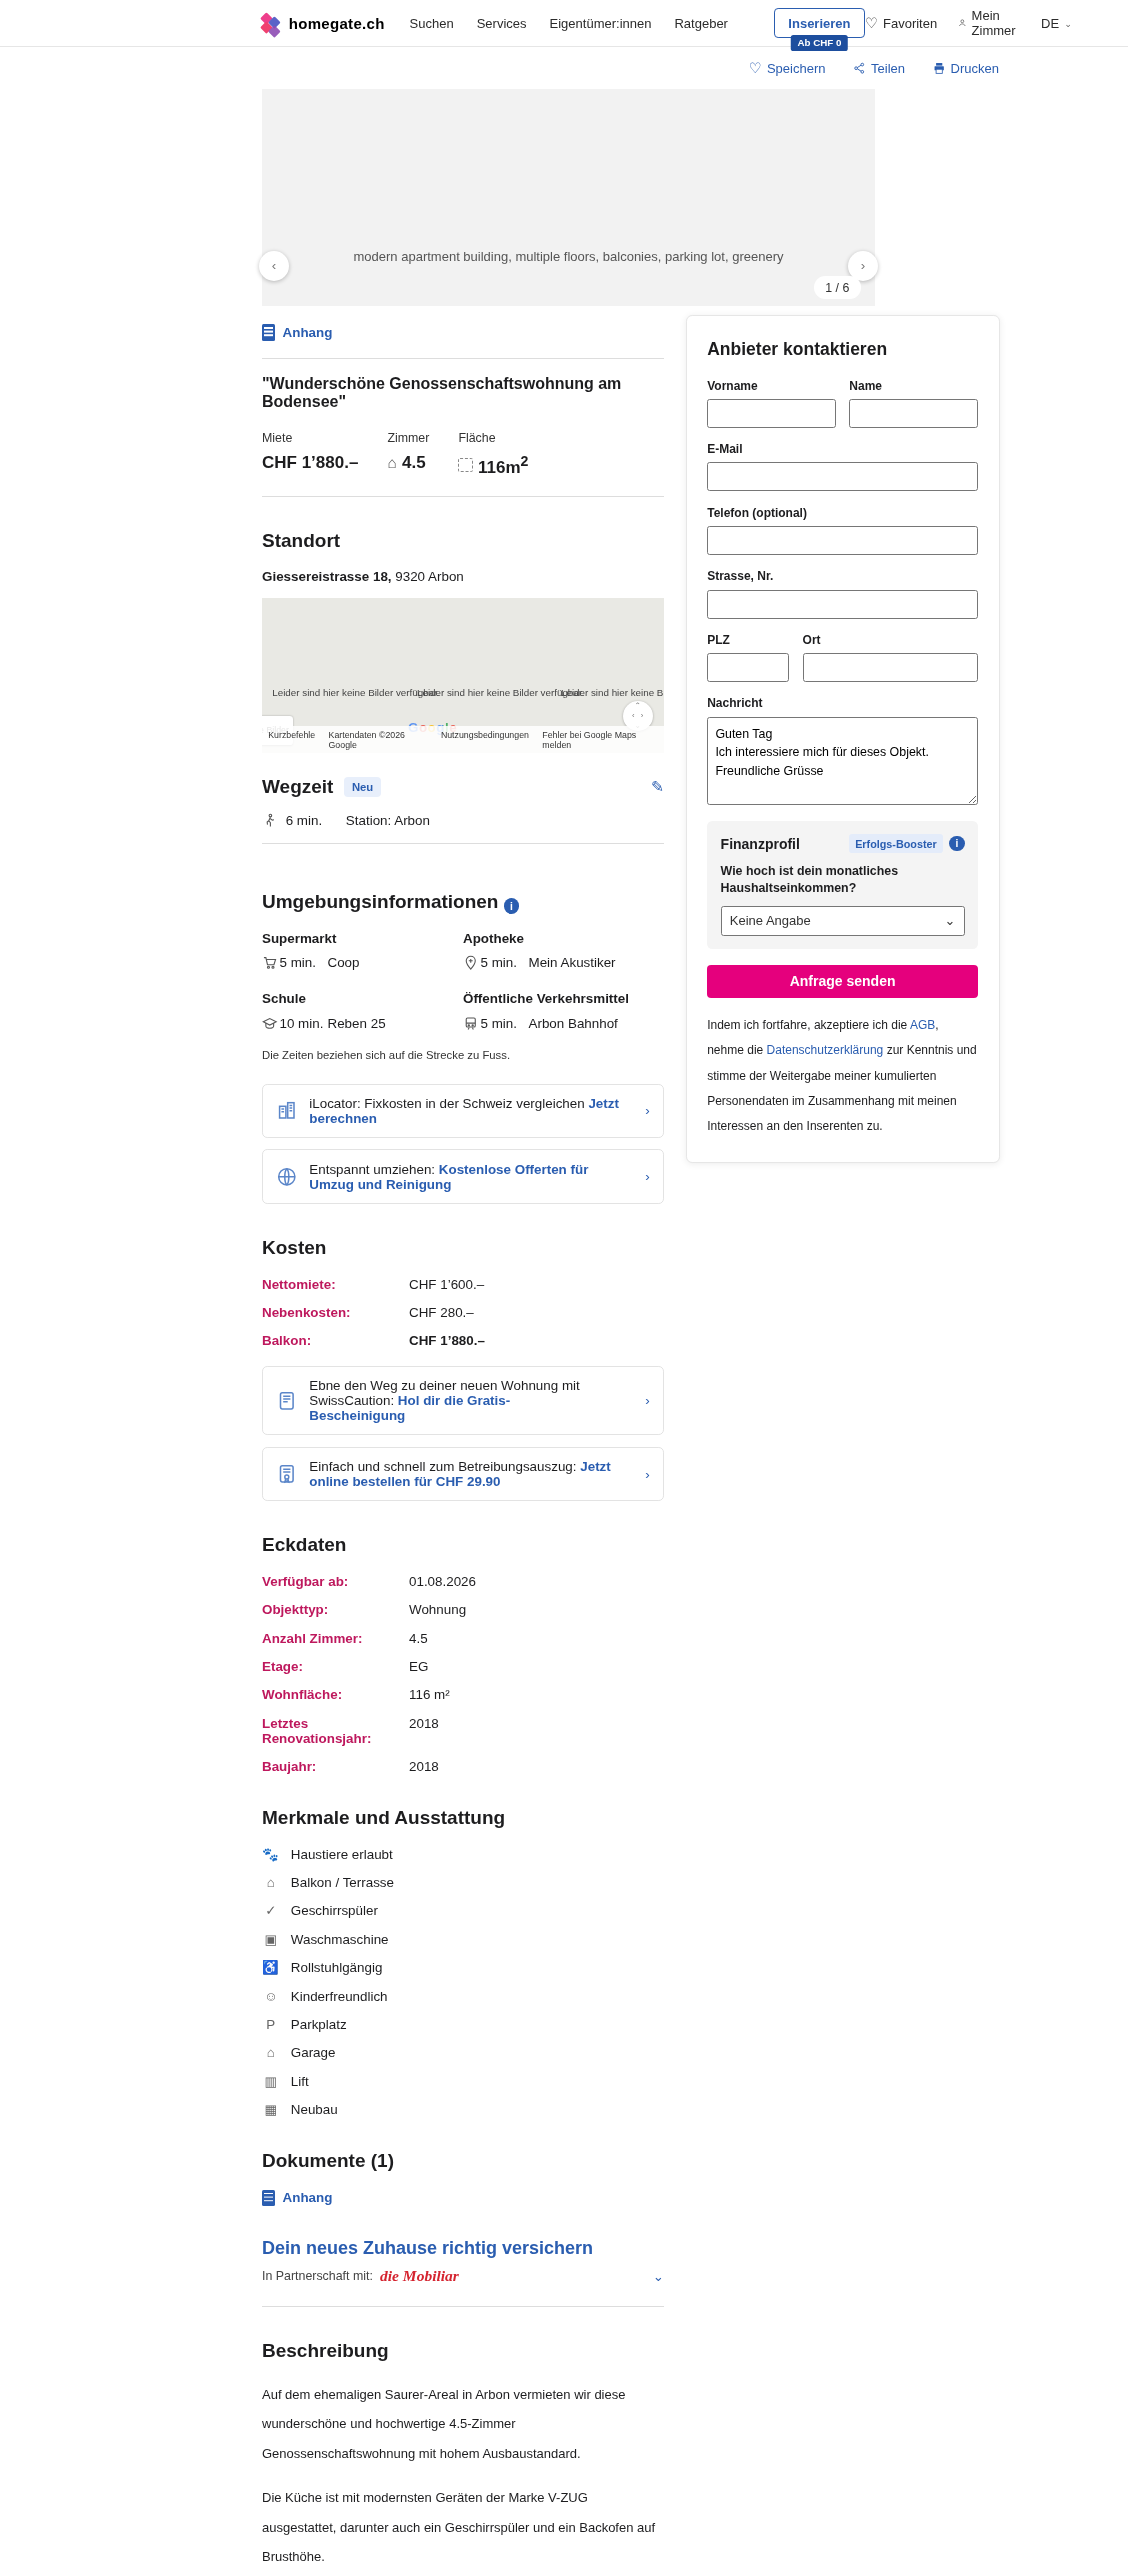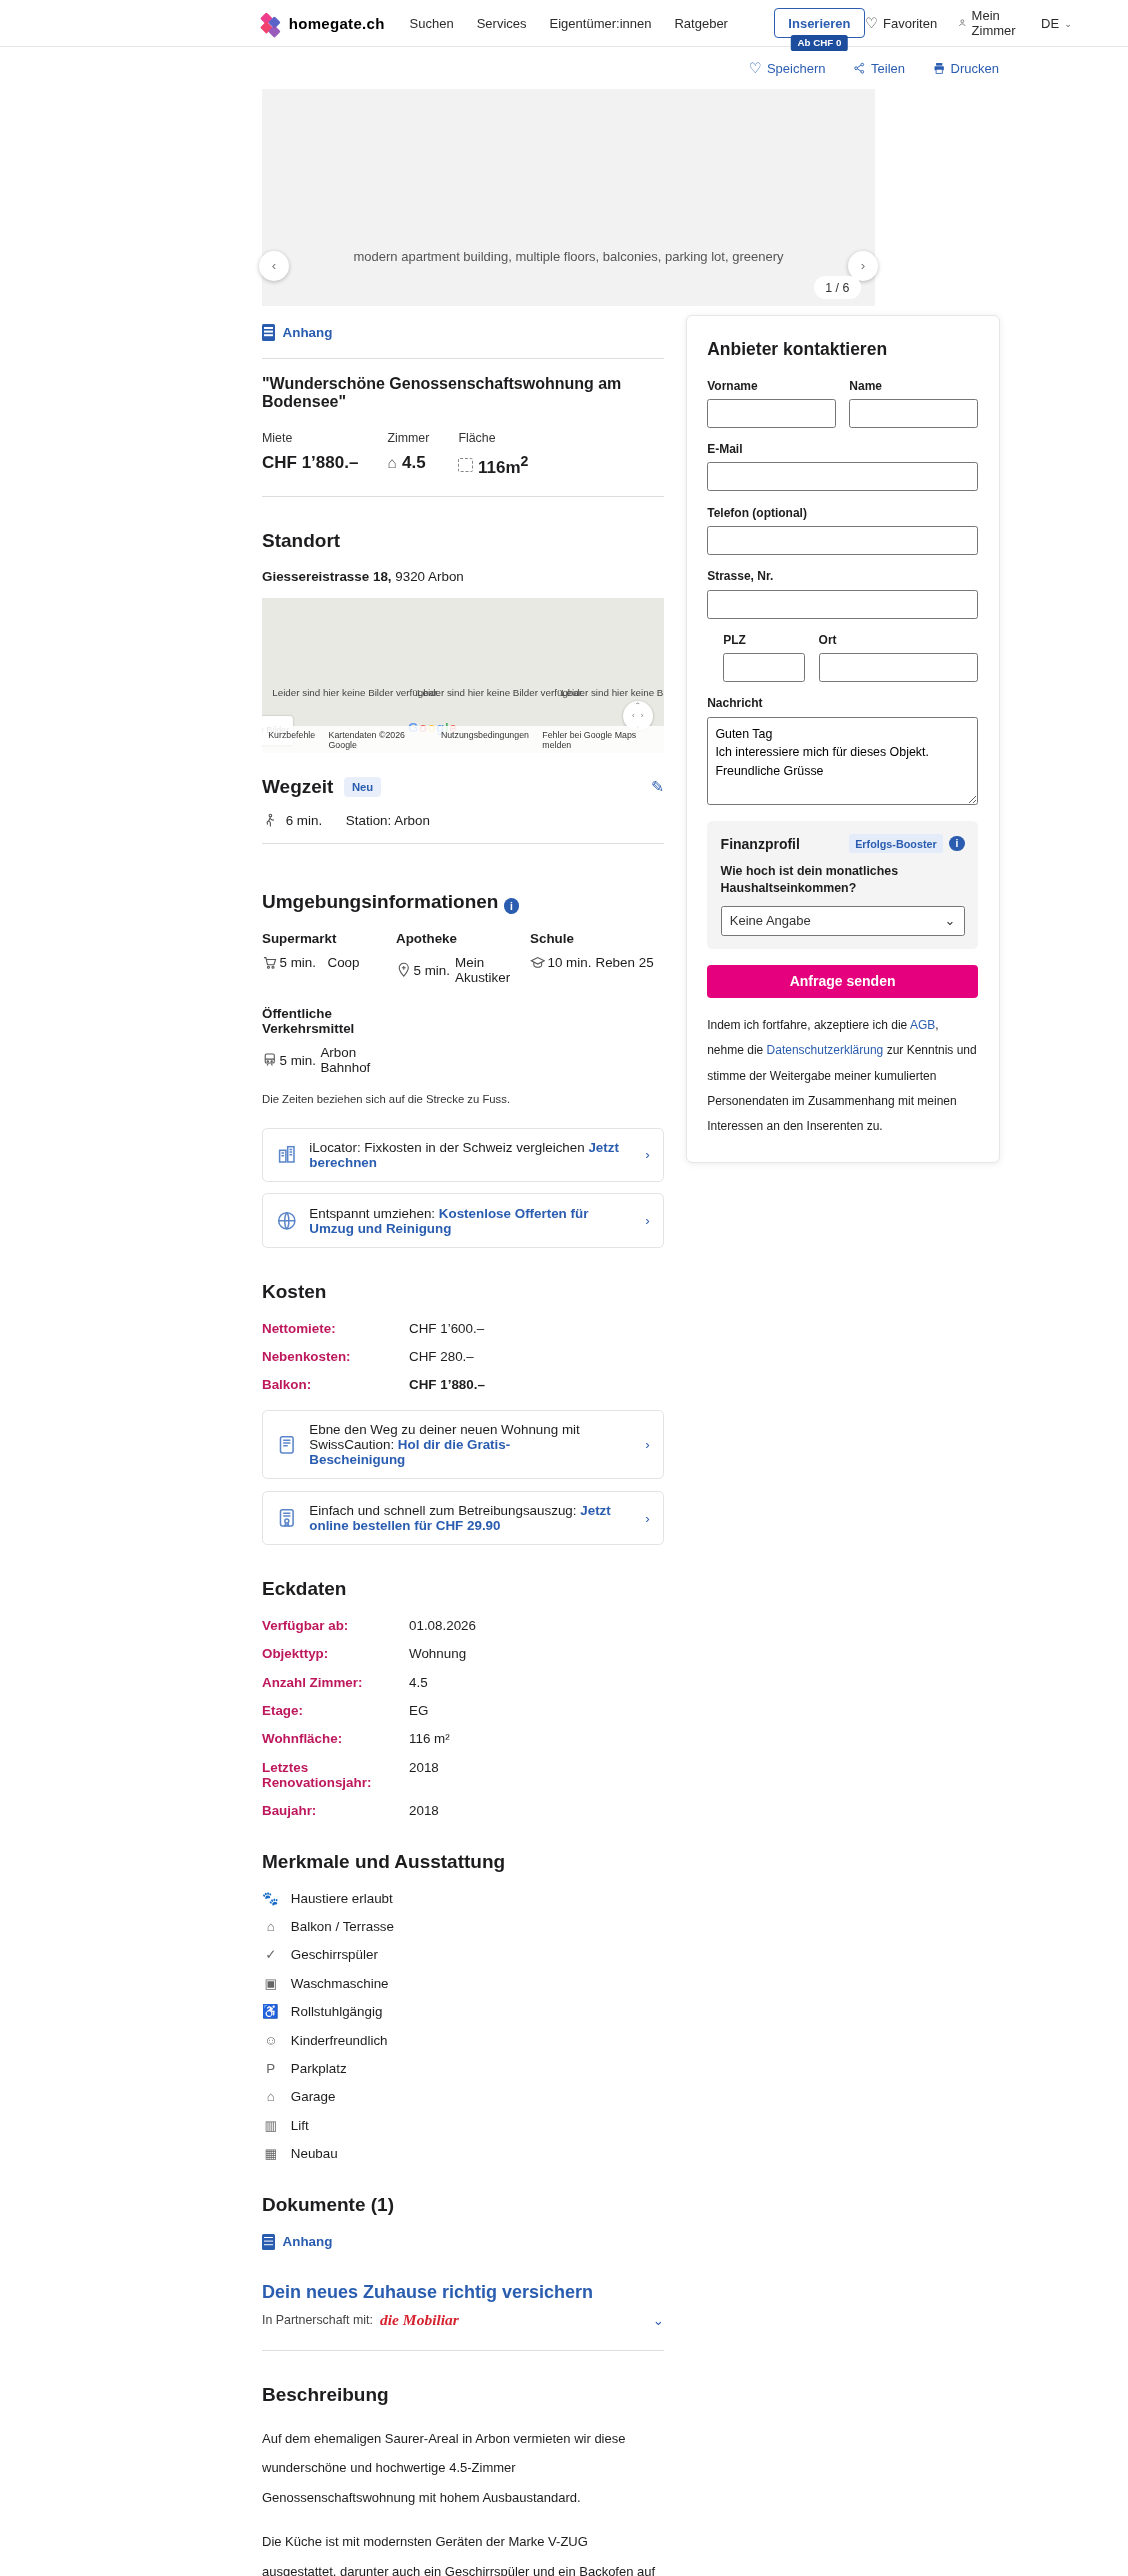--- a/index.html
+++ b/index.html
@@ -75,21 +75,21 @@
   
   .sec-row { display:flex; align-items:center; gap:10.3px; margin:23px 0 15.5px; }
   .sec-row h2 { font-size:19px; font-weight:700; }
   .badge-neu { background:#e8effb; color:#2a5db0; font-weight:700; font-size:11.3px; padding:4.1px 8.2px; border-radius:4.1px; }
   .pencil { margin-left:auto; color:#2a5db0; font-size:15.5px; cursor:pointer; }
   .trav-row { display:flex; align-items:center; gap:8.2px; font-size:13.4px; margin-bottom:5.2px; }
   .trav-label { margin-left:15.5px; }
 
   .info-dot { display:inline-flex; width:15.5px; height:15.5px; border-radius:50%; background:#2a5db0; color:#fff; font-size:10.3px; align-items:center; justify-content:center; font-weight:700; vertical-align:middle; margin-left:5.2px; }
 
-  .umg-grid { display:grid; grid-template-columns:1fr 1fr 1fr; row-gap:20.6px; margin-bottom:17.5px; }
+  .umg-grid { display:grid; grid-template-columns:1fr 1fr; row-gap:20.6px; margin-bottom:17.5px; }
   .umg-cat .cat-name { font-size:13.4px; font-weight:700; margin-bottom:9.3px; }
   .umg-line { display:flex; gap:2px; font-size:13.4px; align-items:center; }
   .umg-line .t { width:46px; }
   .gicon { width:15.5px; height:15.5px; color:#555; flex:0 0 auto; }
   .note { font-size:11.3px; color:#333; margin-bottom:23px; }
 
   .banner { display:flex; align-items:center; gap:11.3px; border:0.5px solid #e3e3e3; border-radius:5.2px; padding:11.3px 13.4px; font-size:13.4px; margin-bottom:11.3px; background:#fff; cursor:pointer; }
   .banner .b-link { color:#2a5db0; font-weight:700; }
   .banner .b-chev { margin-left:auto; color:#2a5db0; font-size:13.4px; }
   .bicon { width:21.6px; height:21.6px; color:#5b86c9; flex:0 0 auto; }
@@ -110,21 +110,21 @@
 
   .desc p { font-size:13px; line-height:2.3; margin-bottom:13.4px; }
 
   
   .card { background:#fff; border:0.5px solid #e6e6e6; border-radius:6.2px; box-shadow:0 1px 7.2px rgba(0,0,0,.08); padding:23px 20.6px; }
   .card h2 { font-size:17.5px; font-weight:700; margin-bottom:18.5px; }
   .f-label { font-size:12px; font-weight:700; margin-bottom:6.2px; display:block; }
   .f-input { width:100%; height:29px; border:0.5px solid #767676; border-radius:2.6px; font-size:12.4px; padding:0 7.2px; background:#fff; }
   .f-row { display:flex; gap:13.4px; margin-bottom:14.4px; }
   .f-col { flex:1; }
-  .f-col.small { flex:0 0 82px;margin-left:16px; }
+  .f-col.small { flex:0 0 82px; }
   .f-block { margin-bottom:14.4px; }
   textarea.f-input { height:88px; padding:7.2px; resize:vertical; line-height:1.5; font-family:"Liberation Sans", sans-serif; }
   .finanz { background:#f4f4f4; border-radius:5.2px; padding:13.4px; margin:5.2px 0 15.5px; }
   .finanz-head { display:flex; align-items:center; margin-bottom:10.3px; }
   .finanz-head .t { font-size:14px; font-weight:700; }
   .booster { margin-left:auto; background:#e4ecfa; color:#2a5db0; font-weight:700; font-size:10.8px; padding:3.1px 6.2px; border-radius:3.1px; }
   .finanz .q { font-size:12.4px; font-weight:700; margin-bottom:8.2px; line-height:1.4; }
   .selectbox { background:#fff; border:0.5px solid #767676; border-radius:2.6px; height:30px; display:flex; align-items:center; padding:0 8.2px; font-size:13px; color:#333; cursor:pointer; }
   .selectbox .sel-chev { margin-left:auto; color:#333; }
   .submit { width:100%; background:#e5007d; color:#fff; border:none; border-radius:4.1px; font-size:14px; font-weight:700; height:33px; cursor:pointer; margin-bottom:15.5px; }

